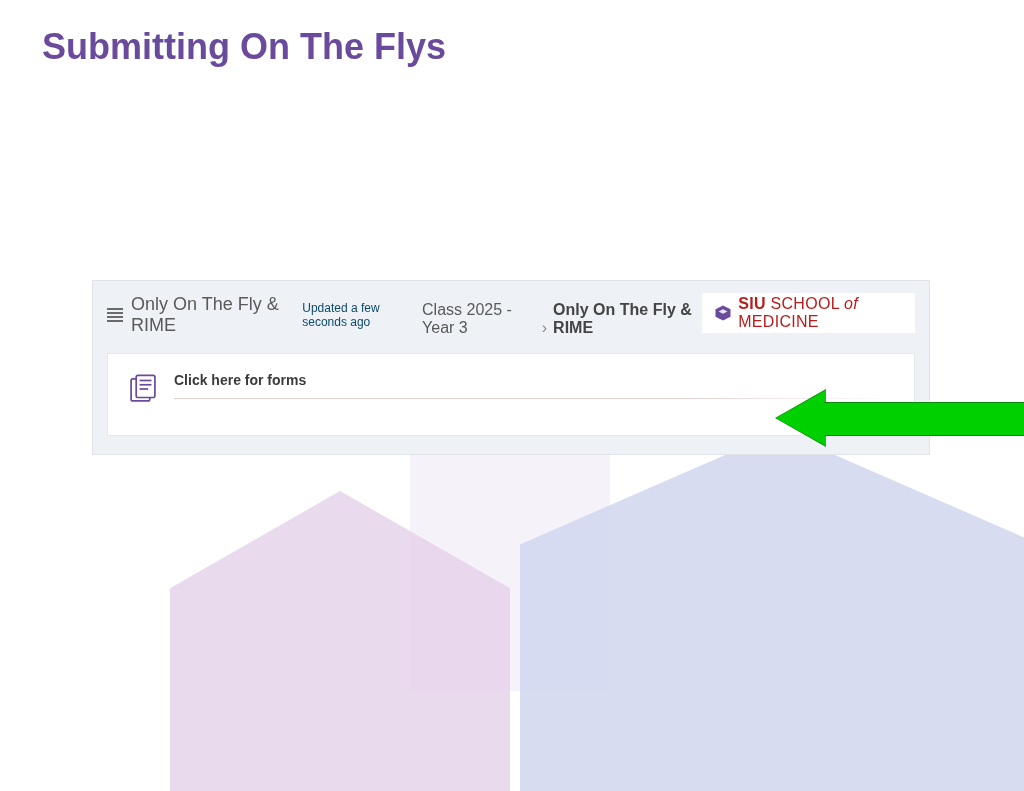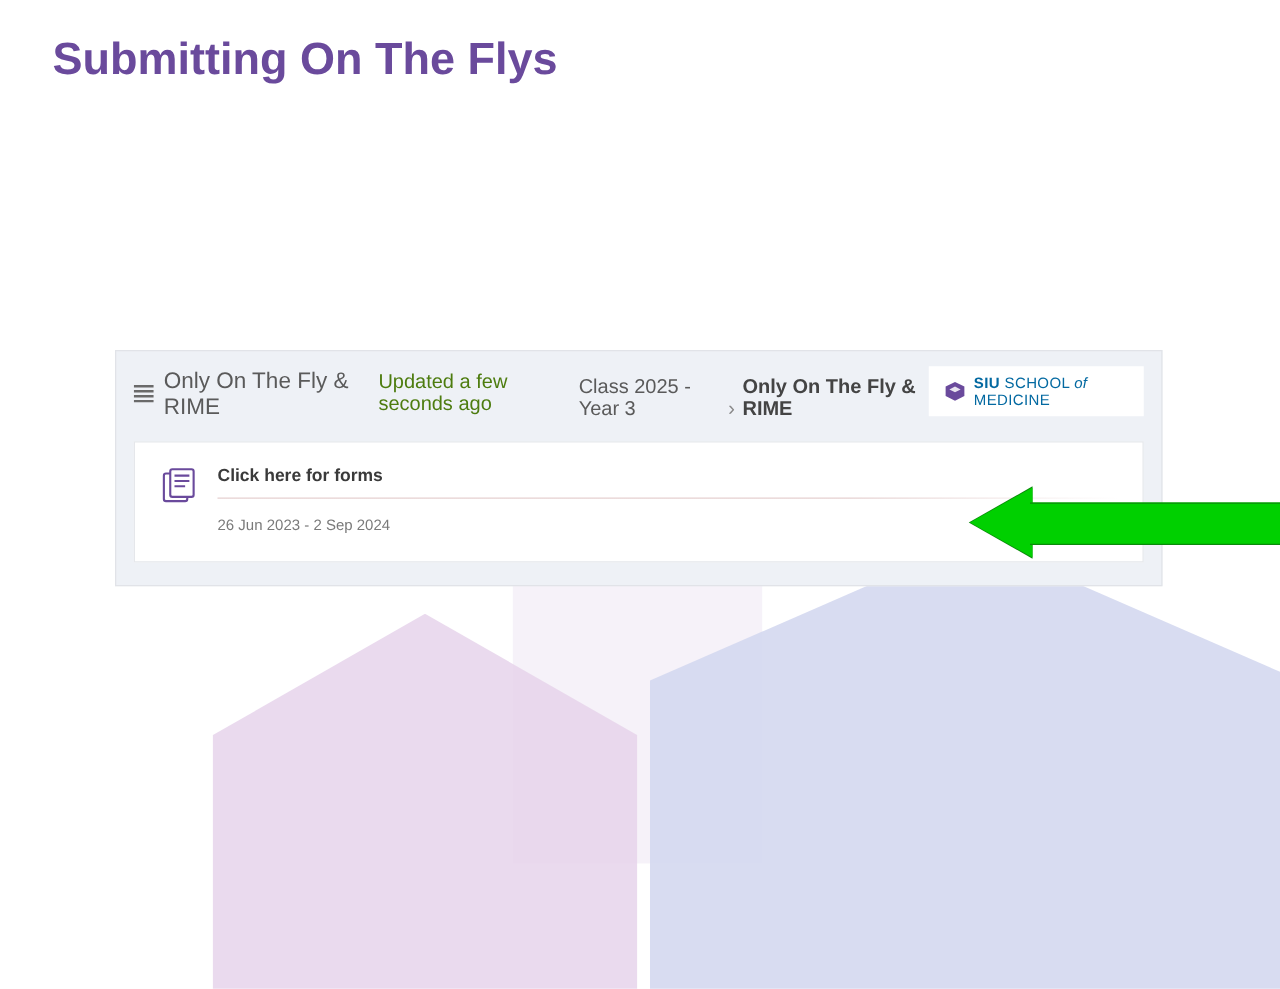--- a/index.html
+++ b/index.html
@@ -114,22 +114,22 @@
     display: inline-block;
     width: 16px;
     line-height: 0;
   }
   .header-title {
     font-size: 18px;
     color: #5a5a5a;
     font-weight: 400;
   }
   .header-updated {
-    font-size: 16px;
-    color: #4d7c0f;
+    font-size: 12px;
+    color: #0c4a6e;
     margin-left: 4px;
   }
 
   .breadcrumb {
     font-size: 16px;
     color: #5a5a5a;
     margin-top: 8px;
     display: flex;
     align-items: flex-end;
     gap: 6px;
@@ -148,22 +148,22 @@
     display: flex;
     align-items: center;
     gap: 6px;
     height: 28px;
   }
   .logo-mark {
     width: 18px;
     height: 18px;
   }
   .logo-text {
-    font-size: 12px;
-    color: #0369a1;
+    font-size: 16px;
+    color: #b91c1c;
     letter-spacing: 0.3px;
   }
   .logo-text .bold { font-weight: 700; }
   .logo-text .ital { font-style: italic; }
 
   .card {
     background: #ffffff;
     border: 1px solid #e5e7eb;
     margin-top: 16px;
     padding: 18px 18px 22px 18px;
@@ -297,21 +297,20 @@
               <rect x="6" y="8" width="22" height="26" rx="2" fill="none" stroke="#6a4a9c" stroke-width="2"></rect>
               <rect x="12" y="4" width="22" height="26" rx="2" fill="#ffffff" stroke="#6a4a9c" stroke-width="2"></rect>
               <line x1="16" y1="10" x2="30" y2="10" stroke="#6a4a9c" stroke-width="2"></line>
               <line x1="16" y1="15" x2="30" y2="15" stroke="#6a4a9c" stroke-width="2"></line>
               <line x1="16" y1="20" x2="26" y2="20" stroke="#6a4a9c" stroke-width="2"></line>
             </svg>
           </span>
           <div class="card-content">
             <div class="card-title">Click here for forms</div>
             <div class="card-divider"></div>
-            <div class="card-dates">26 Jun 2023 - 2 Sep 2024</div>
           </div>
         </div>
       </div>
 
     </div>
   </div>
 
   <div class="arrow-wrap">
     <div class="arrow-head"></div>
     <div class="arrow-body"></div>

